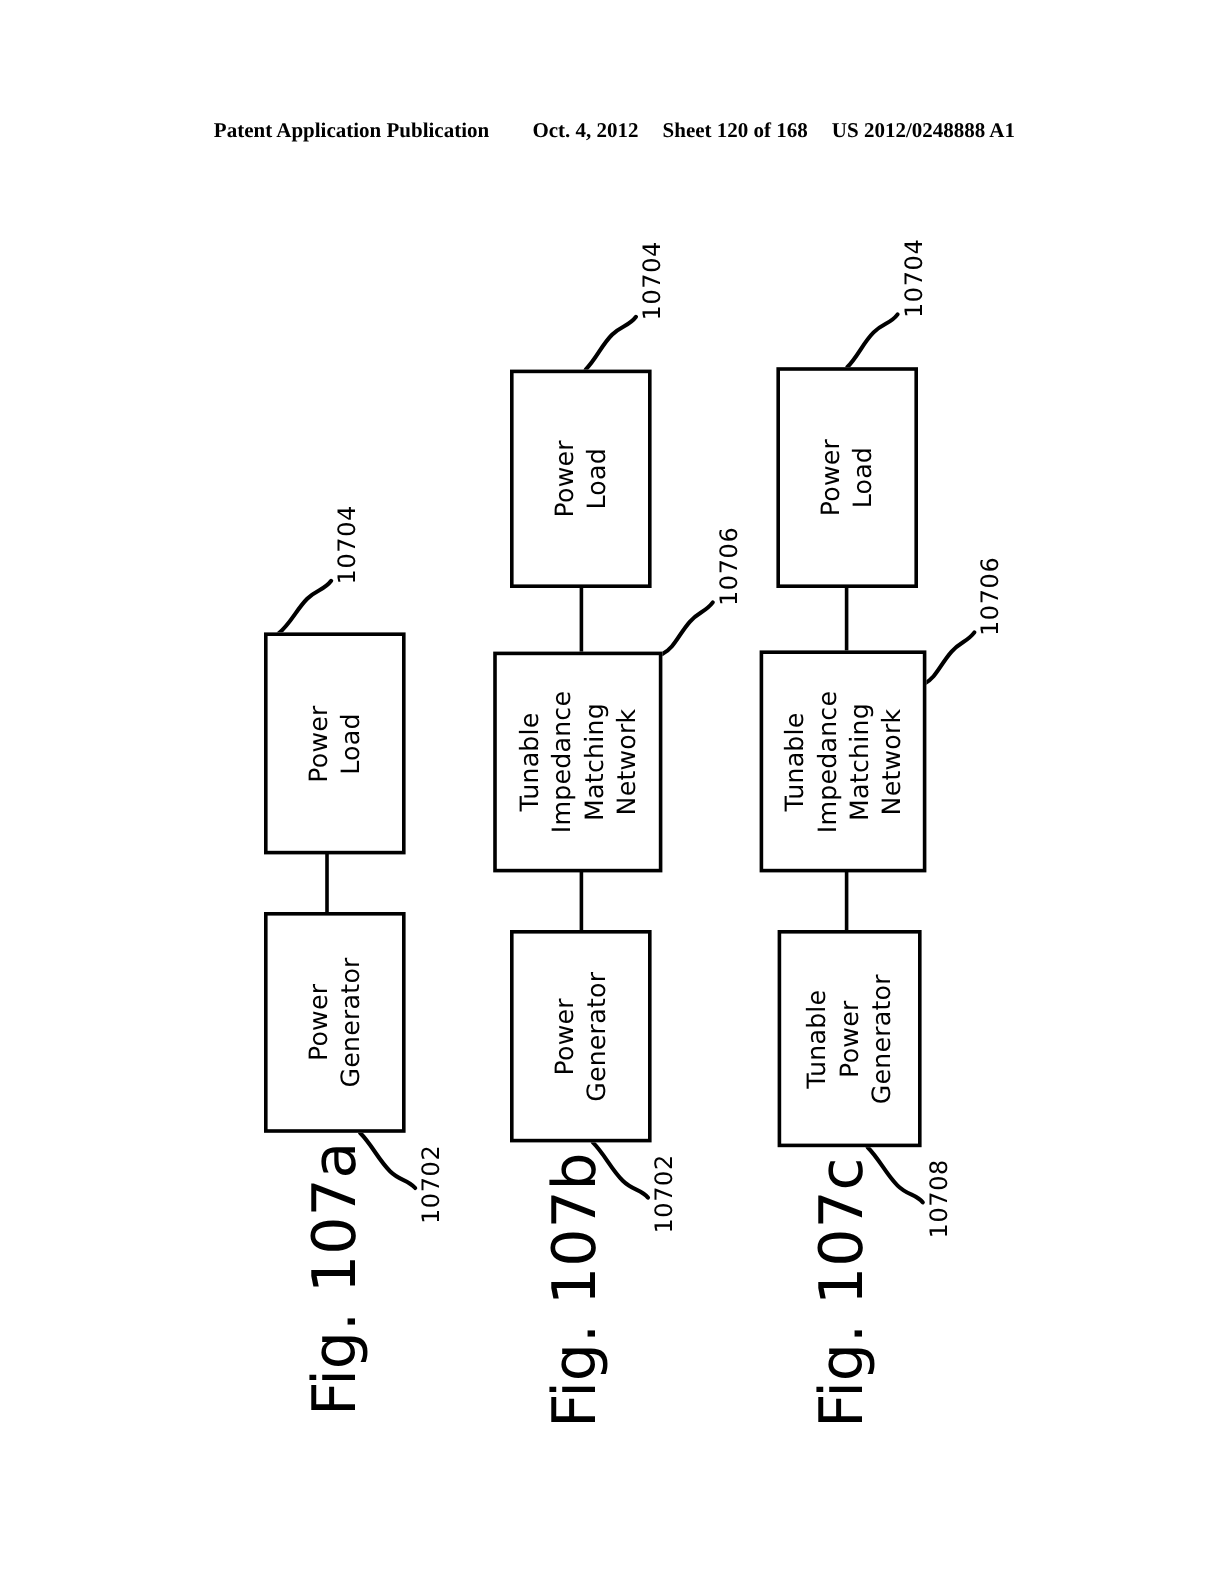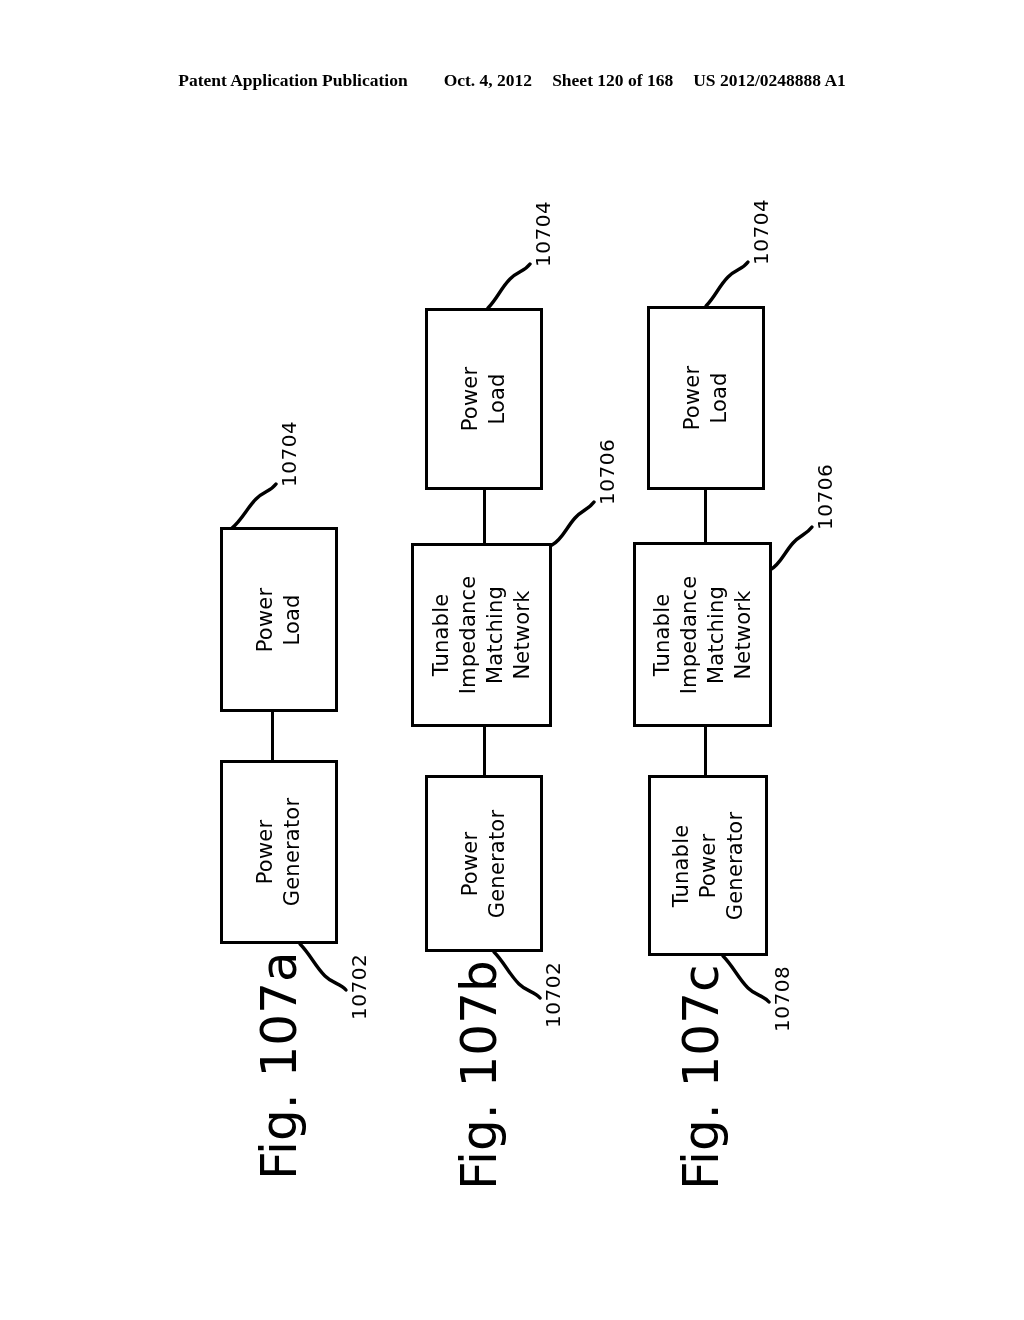--- a/index.html
+++ b/index.html
@@ -11,21 +11,21 @@
     width: 1024px;
     height: 1320px;
     position: relative;
     font-family: "Liberation Sans", sans-serif;
     overflow: hidden;
   }
 
   
   .sheet-header {
     position: absolute;
-    top: 70px;
+    top: 98px;
     left: 0;
     width: 1024px;
     text-align: center;
     font-family: "Liberation Serif", serif;
     font-weight: bold;
     font-size: 17.5px;
     color: #000;
     white-space: nowrap;
     letter-spacing: 0px;
   }

